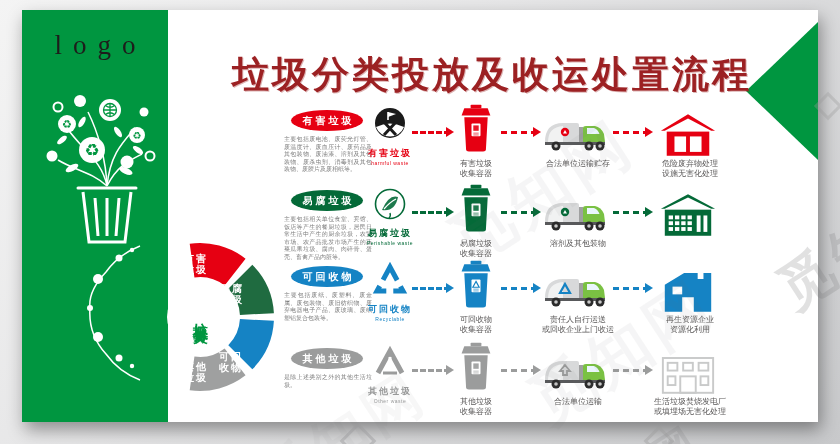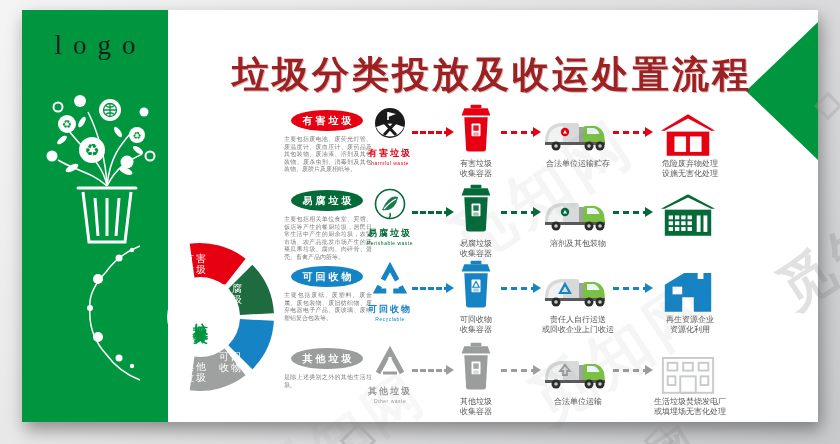--- a/index.html
+++ b/index.html
@@ -34,21 +34,21 @@
     text-align:center; color:#9c2123;
     font-family:"Liberation Serif", serif;
     font-weight:bold; font-size:37px; letter-spacing:3px;
     text-shadow:1px 1px 0 rgba(156,33,35,.35);
     white-space:nowrap;
   }
 
   
   .pie-label {
     position:absolute; width:34px; text-align:center;
-    color:#fff; font-weight:normal; font-size:10px; line-height:11px;
+    color:#fff; font-weight:bold; font-size:10px; line-height:11px;
     letter-spacing:2px; white-space:pre-line;
   }
   .pie-center {
     position:absolute; left:146px; top:275px; width:64px; height:66px;
     display:flex; align-items:center; justify-content:center;
     writing-mode:vertical-rl; text-orientation:upright;
     color:#009640; font-weight:bold;
   }
   .pie-center .primary { font-size:15px; letter-spacing:2px; }
   .pie-center .secondary { font-size:10px; letter-spacing:1px; margin-top:2px; }

